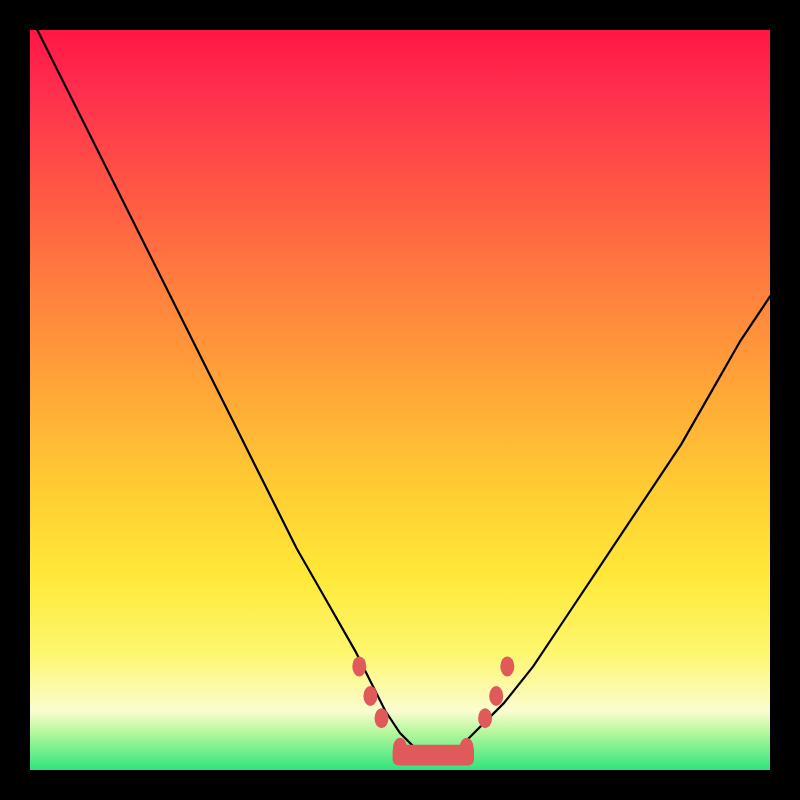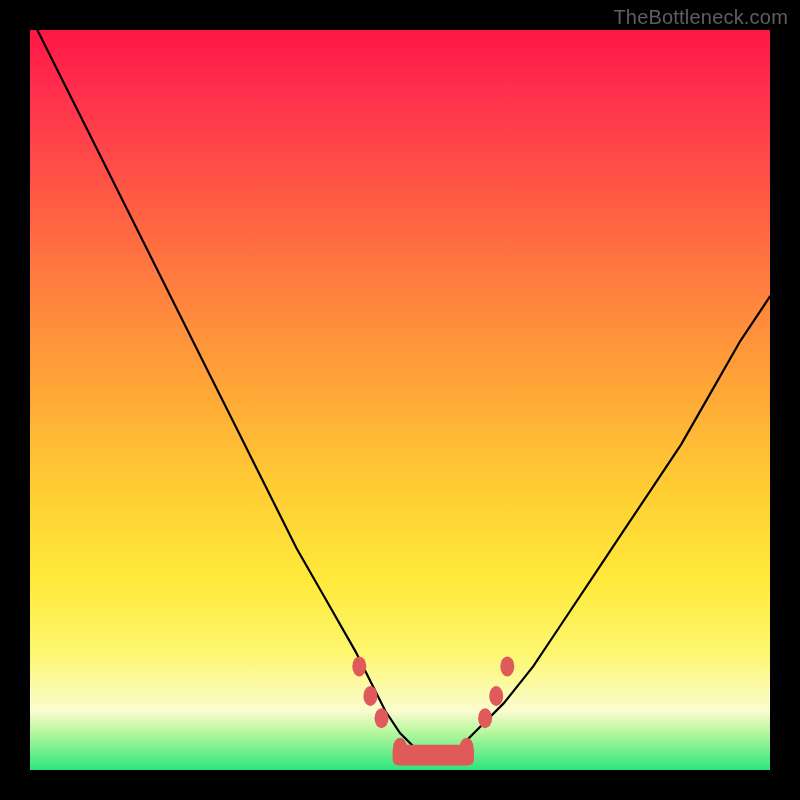--- a/index.html
+++ b/index.html
@@ -73,14 +73,13 @@
           <ellipse cx="392.2" cy="725.2" rx="7" ry="10" fill="#e05a5a"></ellipse>
           <ellipse cx="414.4" cy="725.2" rx="7" ry="10" fill="#e05a5a"></ellipse>
           <ellipse cx="436.6" cy="717.8" rx="7" ry="10" fill="#e05a5a"></ellipse>
           <ellipse cx="455.1" cy="688.2" rx="7" ry="10" fill="#e05a5a"></ellipse>
           <ellipse cx="466.2" cy="666.0" rx="7" ry="10" fill="#e05a5a"></ellipse>
           <ellipse cx="477.3" cy="636.4" rx="7" ry="10" fill="#e05a5a"></ellipse>
         </g>
       <rect id="flat-band" rx="6" ry="6" x="362.6" y="714.8" width="81.4" height="20.8" fill="#e05a5a"></rect>
     </svg>
   </div>
-  <div class="credit">TheBottleneck.com</div>
 </div>
 
 </body></html>

